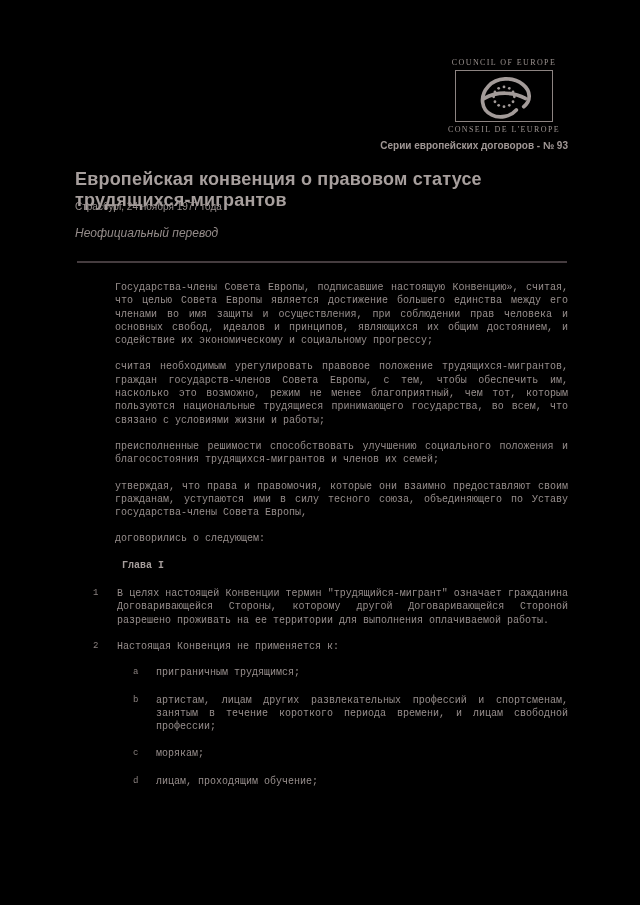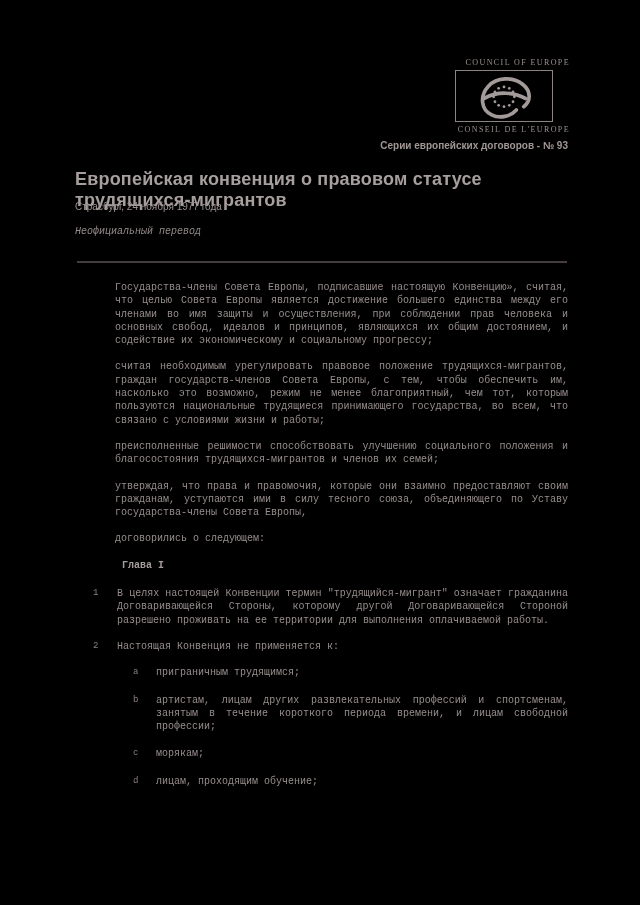--- a/index.html
+++ b/index.html
@@ -4,41 +4,41 @@
 <style>
   html,body { margin:0; padding:0; background:#000; }
   .page {
     position:relative; width:640px; height:905px; margin:0 auto;
     background:#000; overflow:hidden;
     font-family:"Liberation Sans", sans-serif;
     color:#978e8c;
     -webkit-font-smoothing:antialiased;
   }
   
-  .logo-block { position:absolute; top:58px; left:438px; width:132px; text-align:right; color:#a39b99; }
+  .logo-block { position:absolute; top:58px; left:438px; width:132px; text-align:center; color:#a39b99; }
   .logo-caption {
     font-family:"Liberation Serif", serif; font-size:8px; letter-spacing:1.4px;
     white-space:nowrap; color:#9b928f;
   }
   .logo-box {
     box-sizing:border-box; width:98px; height:52px; margin:3px auto 3px auto;
     border:1px solid #8d8482; display:flex; align-items:center; justify-content:center;
   }
   .logo-box svg { display:block; }
   
   .series-line {
     position:absolute; top:140px; right:72px;
     font-size:10px; font-weight:bold; color:#a09795;
   }
   .doc-title {
     position:absolute; top:169px; left:75px; right:60px;
     font-size:18px; font-weight:bold; color:#a79f9d; letter-spacing:0.2px;
   }
   .place-date { position:absolute; top:201px; left:75px; font-size:10px; color:#9a918f; }
-  .translation-note { position:absolute; top:226px; left:75px; font-size:10px; font-style:italic; color:#958c8a;font-family:Liberation Mono, monospace; }
+  .translation-note { position:absolute; top:226px; left:75px; font-size:12px; font-style:italic; color:#958c8a; }
   .rule { position:absolute; top:261px; left:77px; width:490px; height:2px; background:#453c3f; }
   
   .flow { position:absolute; top:281px; left:0; right:0; font-size:10px; line-height:13.3px;font-family:Liberation Mono, monospace; }
   .flow p.preamble {
     margin:0 72px 13px 115px; text-align:justify; color:#978e8c;
   }
   .flow p.agree { margin:0 72px 8px 115px; color:#978e8c; }
   .chapter { margin:13px 0 15px 75px; font-weight:bold; color:#a59d9b;padding-left:47px; }
   .article-heading { margin:0 0 12px 115px; font-weight:bold; color:#a59d9b; }
   .num-item { display:flex; margin:0 72px 13px 93px; }

